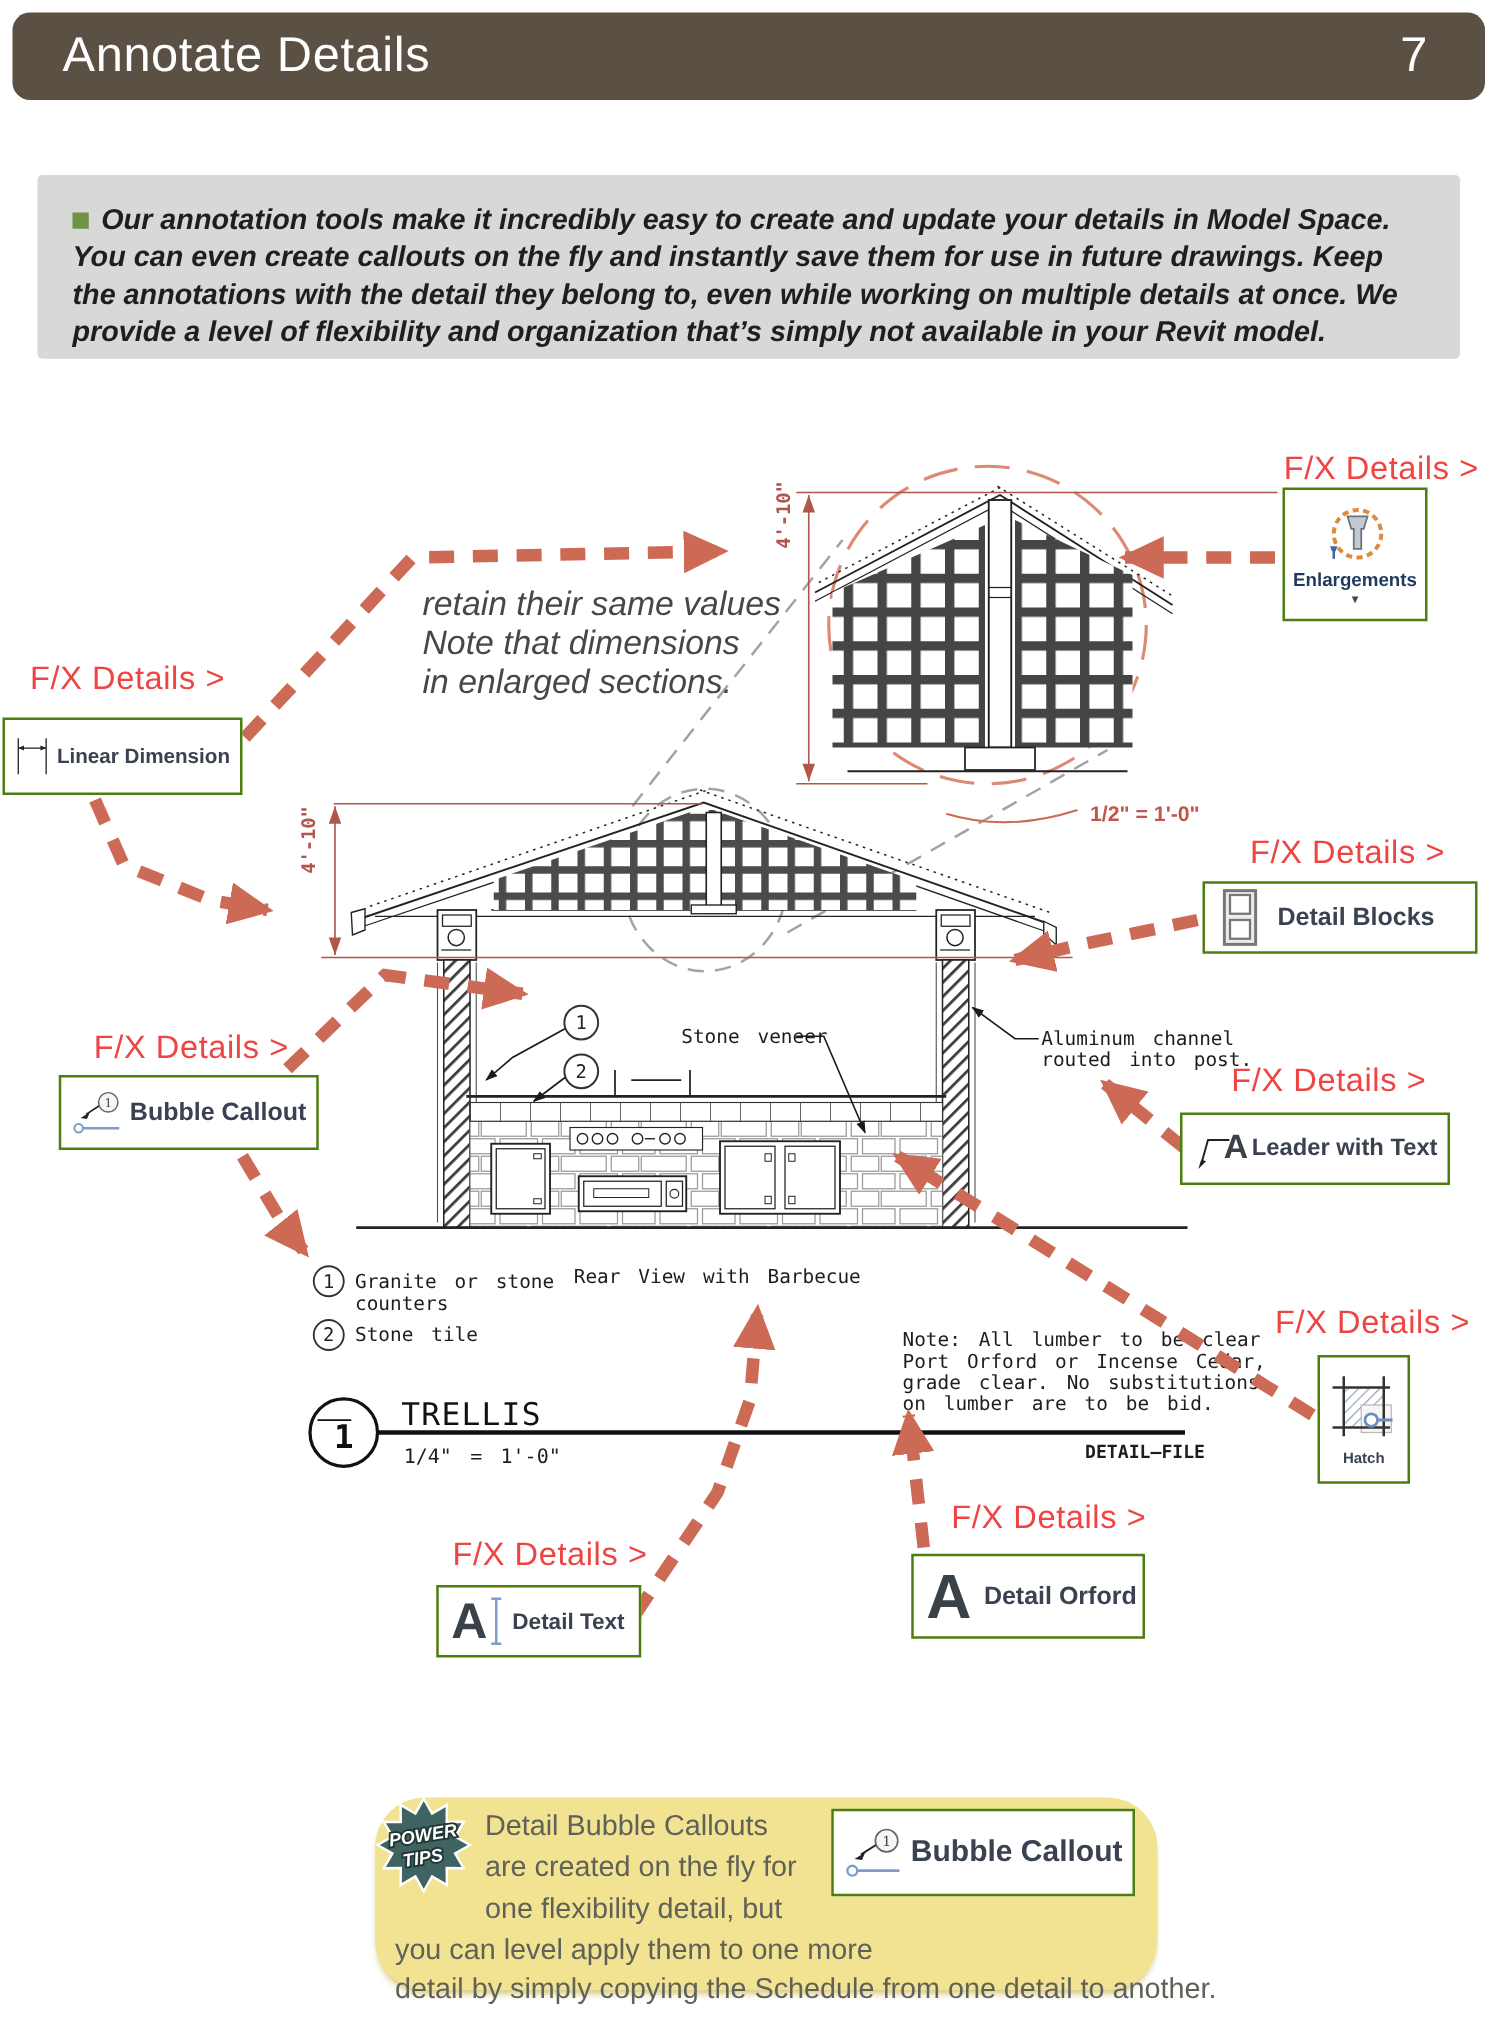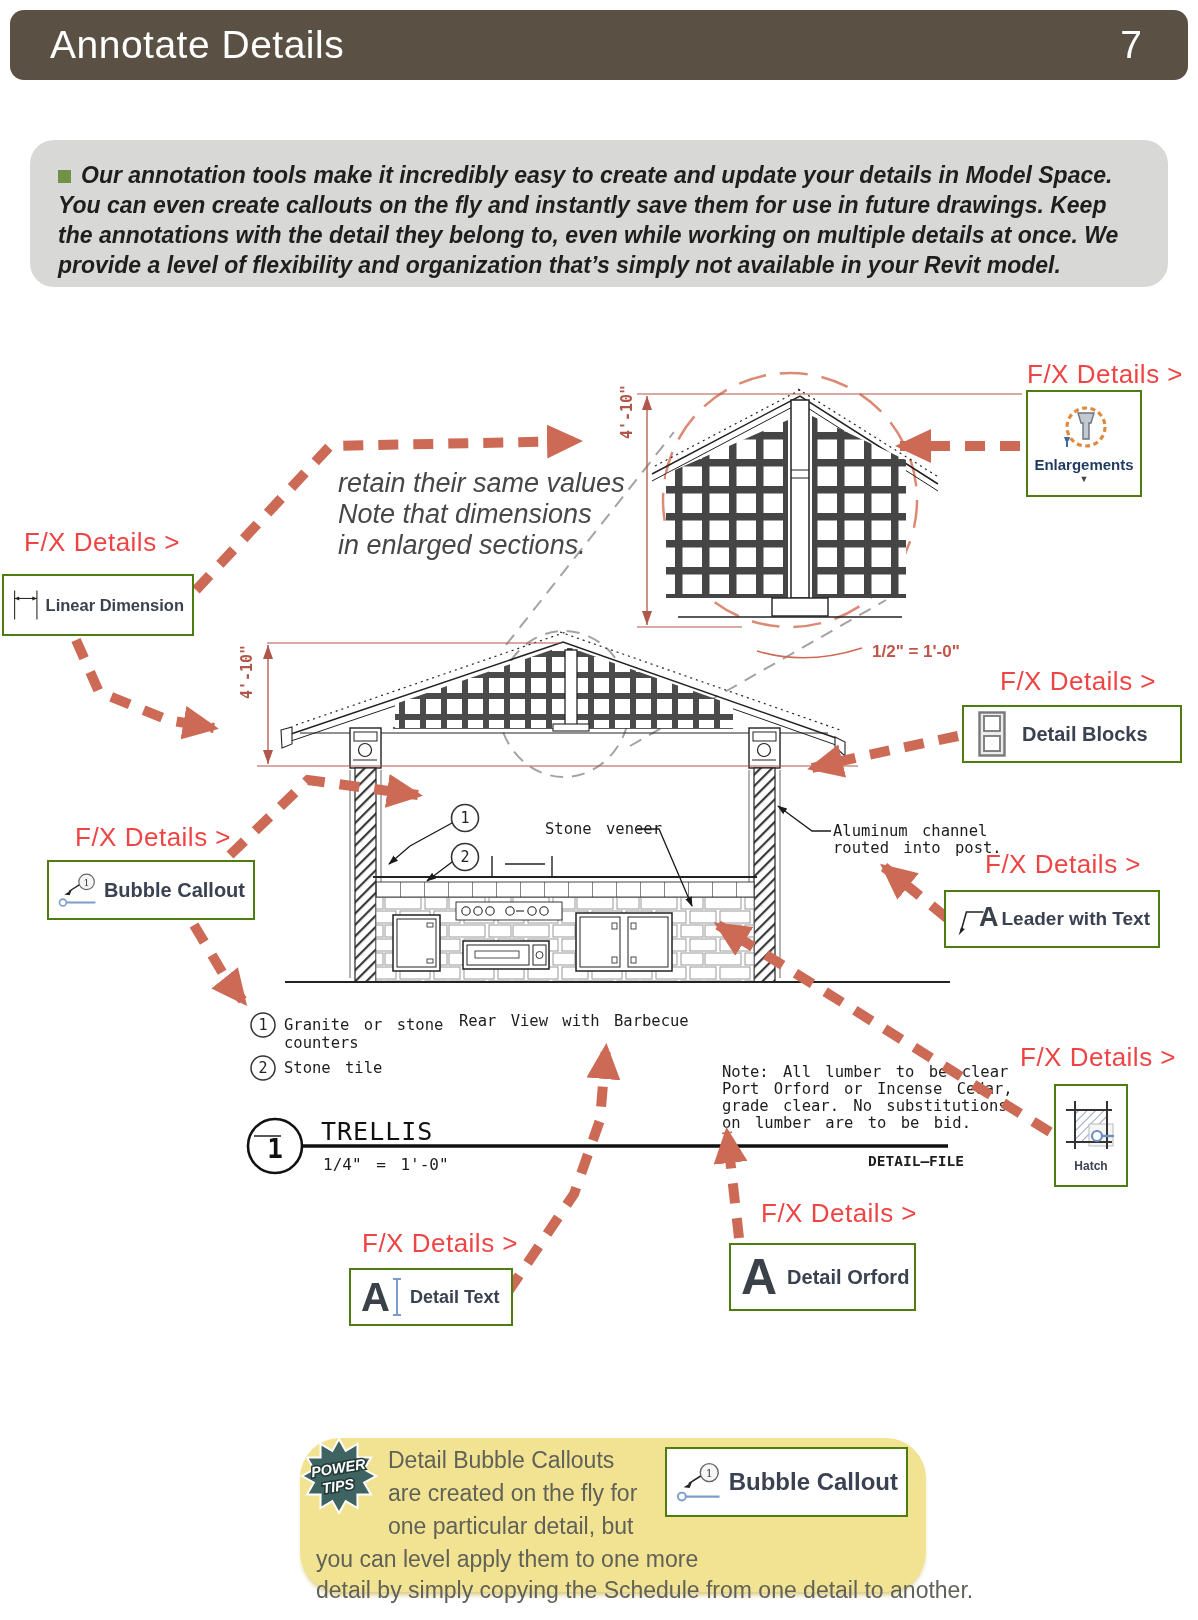--- a/index.html
+++ b/index.html
@@ -6,21 +6,21 @@
   body{width:1198px;height:1620px;position:relative;overflow:hidden;
        font-family:"Liberation Sans",sans-serif;}
   .abs{position:absolute;}
   
   .header{left:10px;top:10px;width:1178px;height:70px;background:#5a5144;border-radius:14px;
           display:flex;align-items:center;justify-content:space-between;box-sizing:border-box;
           padding:0 46px 0 40px;z-index:4;}
   .header .ttl{color:#fff;font-size:39px;font-weight:300;letter-spacing:.5px;}
   .header .pgnum{color:#fff;font-size:39px;font-weight:300;}
   
-  .intro{left:30px;top:140px;width:1138px;height:147px;background:#d8d8d6;border-radius:24px;
+  .intro{left:30px;top:140px;width:1138px;height:147px;background:#d8d8d6;border-radius:4px;
          box-sizing:border-box;padding:20px 40px 0 28px;z-index:4;}
   .intro p{margin:0;font-size:23px;font-weight:700;font-style:italic;color:#1e1e1e;line-height:30px;}
   .bullet{display:inline-block;width:13px;height:13px;background:#6f9246;margin-right:10px;}
   
   .fx{position:absolute;font-size:26px;font-weight:300;color:#ef4444;letter-spacing:.5px;z-index:5;white-space:nowrap;}
   
   .btn{position:absolute;background:#fff;border:2px solid #4d7c0f;box-sizing:border-box;
        display:flex;align-items:center;z-index:5;}
   .btn .lbl{color:#3a4150;font-weight:700;white-space:nowrap;}
   .btn-col{flex-direction:column;justify-content:center;}
@@ -376,21 +376,21 @@
 <div class="abs tipbox"></div>
 
 <svg class="abs" style="left:296px;top:1436px;z-index:3;" width="86" height="82" viewBox="0 0 86 82">
   <polygon points="43,3 49.7,14.9 61.5,8 61.4,21.6 75,21.5 68.1,33.3 80,40 68.1,46.7 75,58.5 61.4,58.4 61.5,72 49.7,65.1 43,77 36.3,65.1 24.5,72 24.6,58.4 11,58.5 17.9,46.7 6,40 17.9,33.3 11,21.5 24.6,21.6 24.5,8 36.3,14.9" fill="#3f6360" stroke="#fff" stroke-width="2"></polygon>
   <text x="43" y="37" text-anchor="middle" transform="rotate(-9,43,37)" style="font-family:'Liberation Sans',sans-serif;font-size:14.5px;font-weight:900;font-style:italic;fill:#fff;paint-order:stroke;stroke:#203735;stroke-width:3px;">POWER</text>
   <text x="43" y="55" text-anchor="middle" transform="rotate(-9,43,55)" style="font-family:'Liberation Sans',sans-serif;font-size:14.5px;font-weight:900;font-style:italic;fill:#fff;paint-order:stroke;stroke:#203735;stroke-width:3px;">TIPS</text>
 </svg>
 
 <div class="tipline" style="left:388px;top:1447px;">Detail Bubble Callouts</div>
 <div class="tipline" style="left:388px;top:1480px;">are created on the fly for</div>
-<div class="tipline" style="left:388px;top:1513px;">one particular detail, but</div>
+<div class="tipline" style="left:388px;top:1513px;">one flexibility detail, but</div>
 <div class="tipline" style="left:316px;top:1546px;">you can level apply them to one more</div>
 <div class="tipline" style="left:316px;top:1577px;">detail by simply copying the Schedule from one detail to another.</div>
 
 <div class="btn" style="left:665px;top:1447px;width:243px;height:70px;padding:0 8px;">
   <svg width="66" height="56" viewBox="0 0 58 48">
     <circle cx="40" cy="13" r="10.5" fill="#f6f6f6" stroke="#666" stroke-width="1.6"></circle>
     <text x="40" y="18" text-anchor="middle" style="font-family:'DejaVu Serif',serif;font-size:13px;fill:#444;">1</text>
     <path d="M30,17 L16,26" stroke="#222" stroke-width="1.8" fill="none"></path>
     <polygon points="10,30 20,24 17,31" fill="#222"></polygon>
     <line x1="8" y1="41" x2="52" y2="41" stroke="#7d9cc9" stroke-width="2.6"></line>

